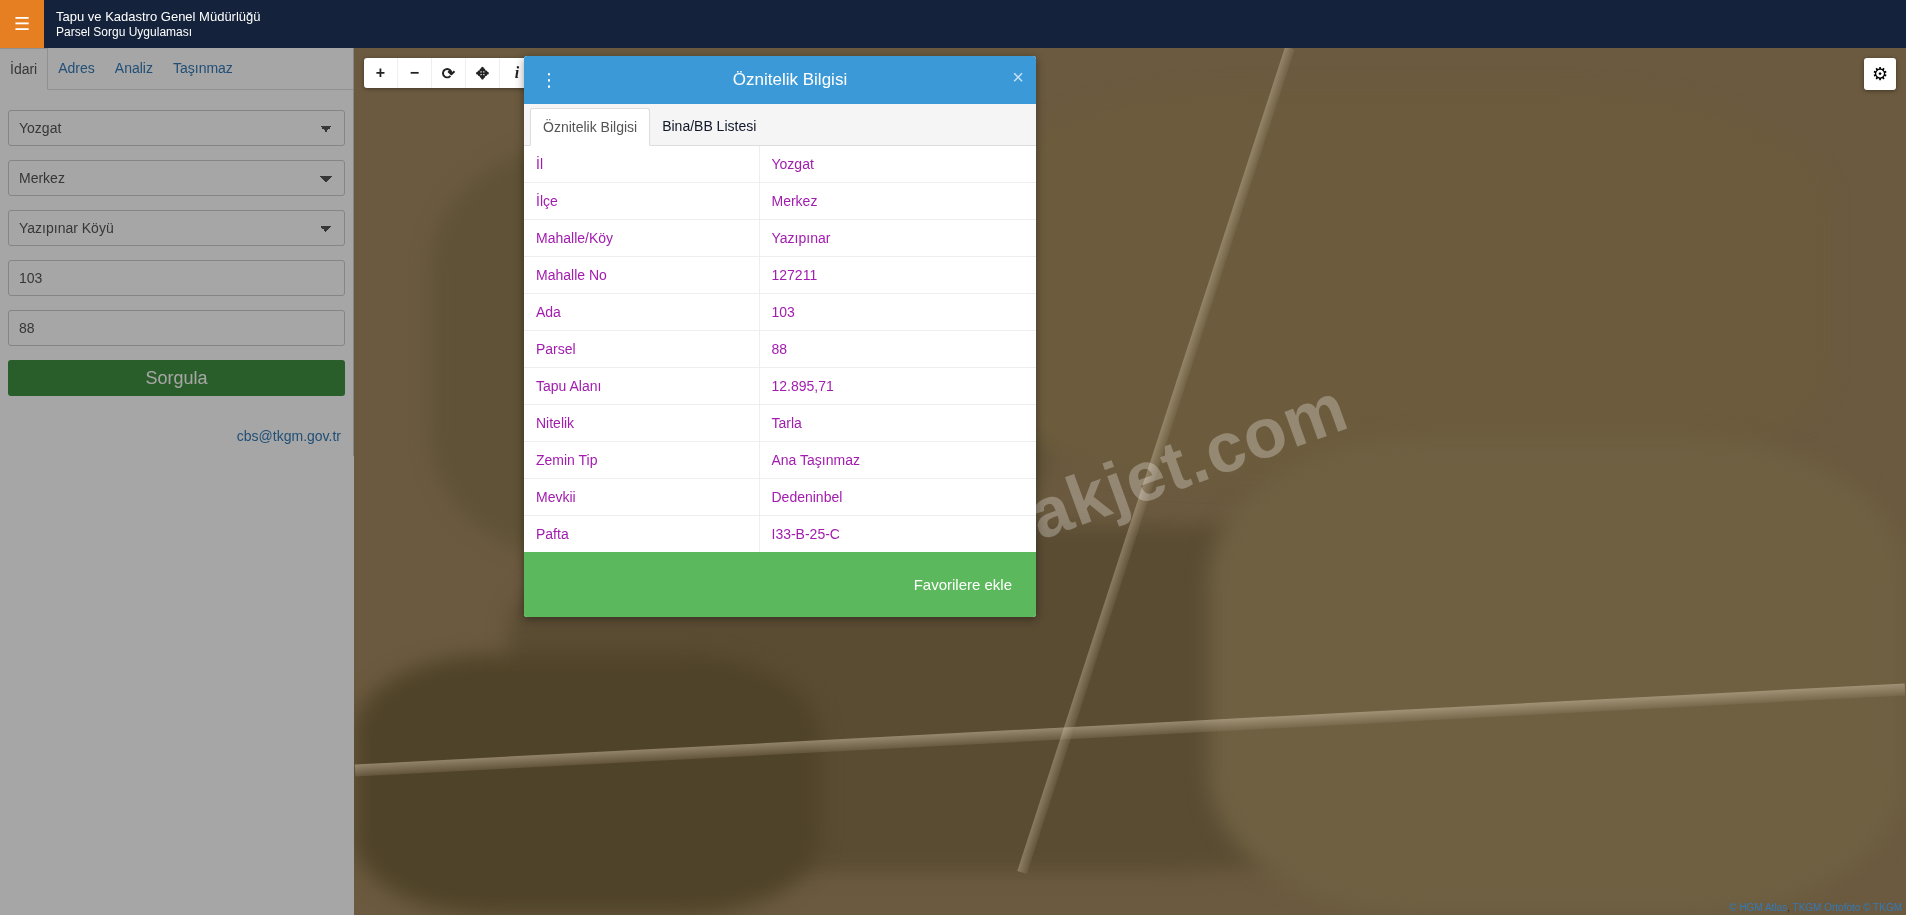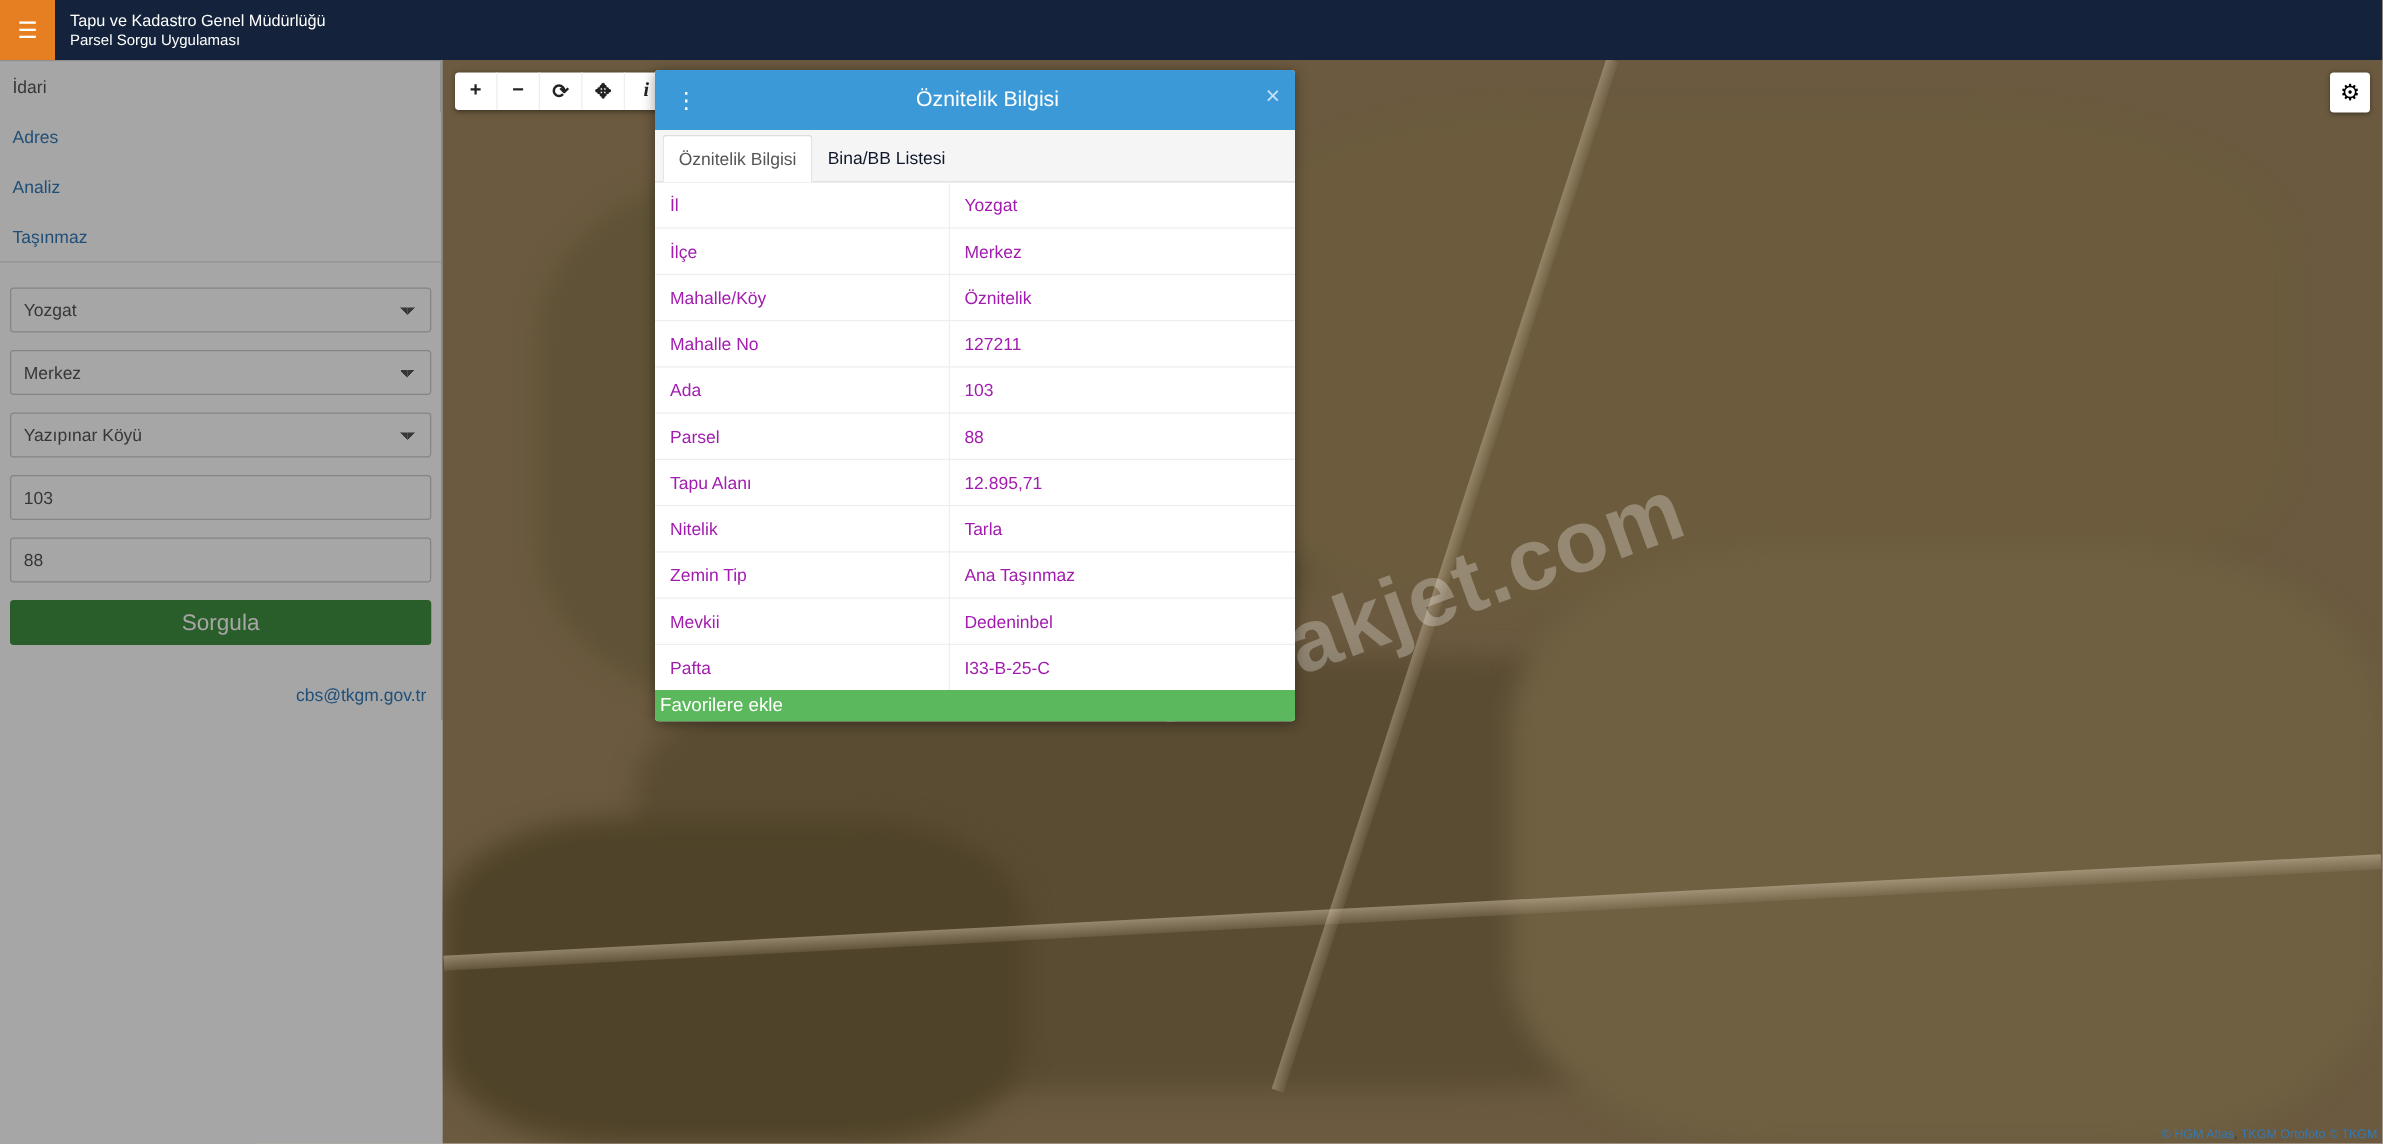--- a/index.html
+++ b/index.html
@@ -8,21 +8,21 @@
     .burger { width: 44px; height: 48px; background: #e67e22; display: flex; align-items: center; justify-content: center; cursor: pointer; }
     .burger span { color: #fff; font-size: 18px; }
 
     header { height: 48px; background: #14233b; display: flex; align-items: center; color: #fff; }
     header .titles { margin-left: 12px; line-height: 1.2; font-size: 13px; }
     header .titles .line2 { font-size: 12px; }
 
     .main { display: flex; height: calc(100% - 48px); }
 
     .sidebar { width: 354px; background: #fff; border-right: 1px solid #ccc; display: flex; flex-direction: column; }
-    .tabs { display: flex; border-bottom: 1px solid #ddd; flex-direction: column; }
+    .tabs { display: flex; border-bottom: 1px solid #ddd; }
     .tab { padding: 12px 10px; font-size: 14px; color: #337ab7; cursor: pointer; }
     .tab.active { background: #fff; border: 1px solid #ddd; border-bottom-color: #fff; margin-bottom: -1px; color: #555; }
     .tabs .tab:first-child.active { border-left: none; }
 
     .form { padding: 20px 8px; flex: 1; }
     .field { margin-bottom: 14px; }
     .field select, .field input { width: 100%; height: 36px; padding: 6px 10px; border: 1px solid #ccc; border-radius: 3px; font-size: 14px; color: #555; background: #fff; }
     .field select { appearance: none; background-image: linear-gradient(45deg, transparent 50%, #555 50%), linear-gradient(-45deg, transparent 50%, #555 50%); background-position: calc(100% - 18px) 15px, calc(100% - 12px) 15px; background-size: 6px 6px, 6px 6px; background-repeat: no-repeat; }
     .btn-query { width: 100%; height: 36px; background: #3f8f3f; color: #fff; border: none; border-radius: 3px; font-size: 18px; cursor: pointer; }
 
@@ -53,21 +53,21 @@
 
     .modal-tabs { display: flex; background: #f5f5f5; padding-left: 6px; padding-top: 4px; border-bottom: 1px solid #ddd; }
     .modal-tab { padding: 10px 12px; font-size: 14px; cursor: pointer; color: #0f172a; }
     .modal-tab.active { background: #fff; border: 1px solid #ddd; border-bottom-color: #fff; margin-bottom: -1px; color: #555; border-radius: 3px 3px 0 0; }
 
     .modal-body table { width: 100%; border-collapse: collapse; }
     .modal-body td { padding: 10px 12px; font-size: 14px; color: #a21caf; border-bottom: 1px solid #eee; }
     .modal-body td:first-child { width: 235px; border-right: 1px solid #eee; }
     .modal-body tr:last-child td { border-bottom: none; }
 
-    .modal-footer { background: #5cb85c; color: #fff; text-align: left; padding: 4px; font-size: 15px; cursor: pointer; border-radius: 0 0 3px 3px; }
+    .modal-footer { background: #5cb85c; color: #fff; text-align: right; padding: 24px; font-size: 15px; cursor: pointer; border-radius: 0 0 3px 3px; }
 
     .overlay-dim { position: absolute; inset: 0; background: rgba(0,0,0,0.35); pointer-events: none; }
     .sidebar-wrap { position: relative; width: 354px; }
     .sidebar-wrap .overlay-dim { z-index: 5; }
     body > .outer { position: relative; width: 100%; height: 100%; }
   </style>
 </head>
 <body>
 
 <div class="outer">
@@ -182,21 +182,21 @@
                 <tr>
                   <td>İl</td>
                   <td>Yozgat</td>
                 </tr>
                 <tr>
                   <td>İlçe</td>
                   <td>Merkez</td>
                 </tr>
                 <tr>
                   <td>Mahalle/Köy</td>
-                  <td>Öznitelik</td>
+                  <td>Yazıpınar</td>
                 </tr>
                 <tr>
                   <td>Mahalle No</td>
                   <td>127211</td>
                 </tr>
                 <tr>
                   <td>Ada</td>
                   <td>103</td>
                 </tr>
                 <tr>

